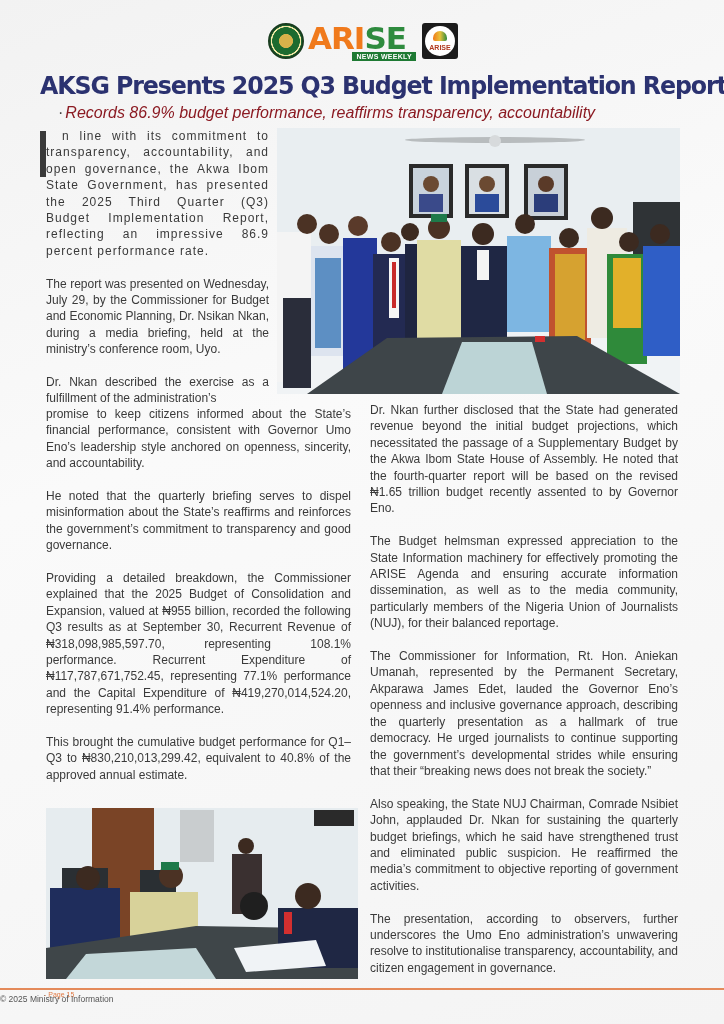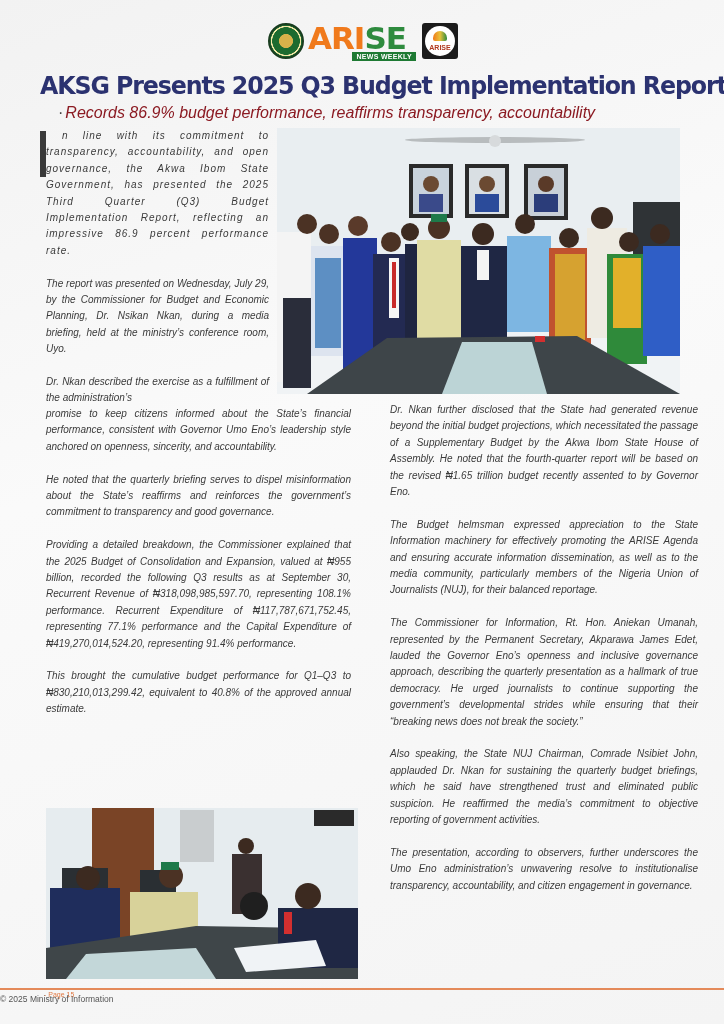--- a/index.html
+++ b/index.html
@@ -52,32 +52,32 @@
     font-family: "DejaVu Sans", sans-serif; font-weight: bold;
     font-size: 25.5px; letter-spacing: -1.2px; color: #2b3270;
     transform: scaleX(0.93); transform-origin: left center;
     white-space: nowrap;
   }
   .subhead {
     position: absolute; left: 34px; top: 104px;
     font-size: 16px; font-style: italic; color: #8b1a22; white-space: nowrap; margin-left: 24px;
   }
   .subhead .dot { color: #444; font-style: normal; margin-right: 2px; }
-  .col { position: absolute; font-size: 10px; line-height: 16.4px; color: #3a3a3a; text-align: justify; font-style: italic; }
+  .col { position: absolute; font-size: 12px; line-height: 16.4px; color: #3a3a3a; text-align: justify; }
   .col p { margin-bottom: 16.4px; }
   .col-left-top { left: 46px; top: 128px; width: 223px; }
   .col-left-top .drop-wrap { position: relative; }
   .dropcap {
     position: absolute; left: -6px; top: 3px; width: 6px; height: 46px;
     background: #3a3a3a;
   }
   .col-left-top .lead { text-indent: 0; letter-spacing: 1px; }
   .lead .pad { display: inline-block; width: 16px; }
   .col-left-full { left: 46px; top: 406px; width: 305px; }
-  .col-right { left: 370px; top: 402px; width: 308px; margin-left: 20px; }
+  .col-right { left: 370px; top: 402px; width: 308px; }
   .photo {
     position: absolute; overflow: hidden; background: #e8eef0;
   }
   .photo-top { left: 277px; top: 128px; width: 403px; height: 266px; }
   .photo-bottom { left: 46px; top: 808px; width: 312px; height: 171px; }
   .footer-line {
     position: absolute; left: 0; top: 988px; width: 724px; height: 2px; background: #e48a5a;
   }
   .footer-page {
     position: absolute; left: 44px; top: 991px; font-size: 7px; color: #e07a45;

